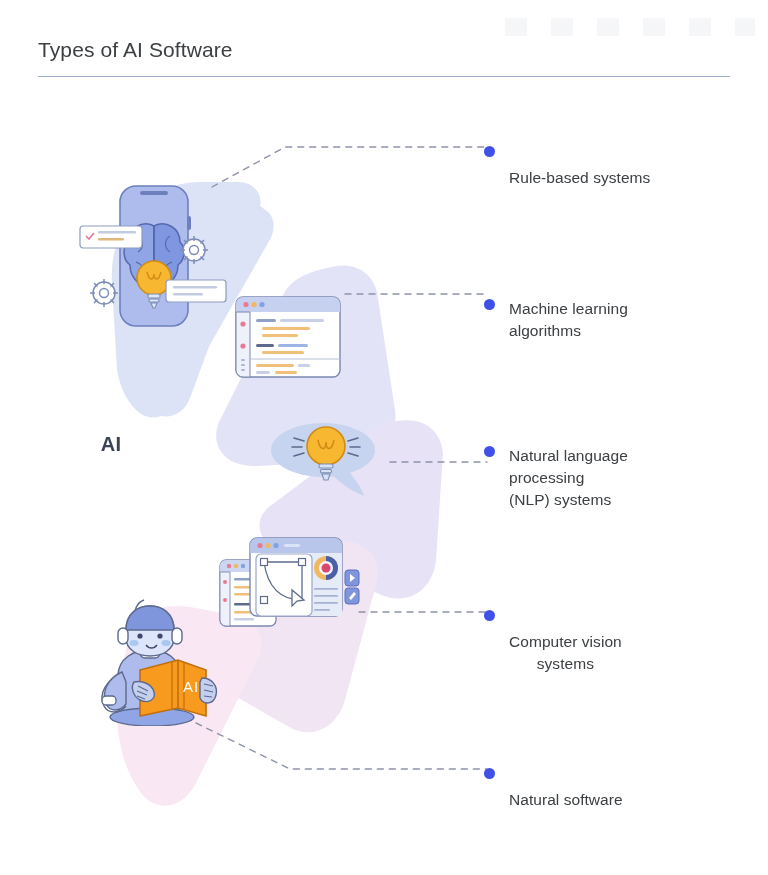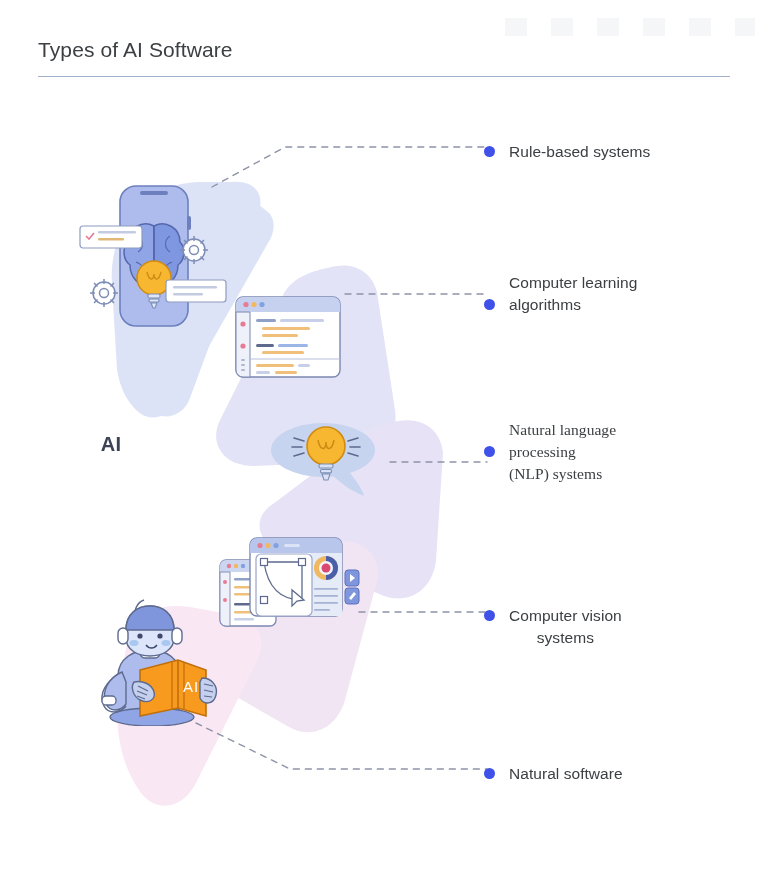--- a/index.html
+++ b/index.html
@@ -96,24 +96,25 @@
     background: #3f51e8;
     flex: 0 0 auto;
     margin-right: 14px;
   }
   .label-text {
     font-size: 15.5px;
     color: #3c4043;
     line-height: 1.42;
     white-space: pre-line;
     letter-spacing: 0.05px;
+    margin-top: 26px;
   }
   #label-0 { left: 484px; top: 141px; }
   #label-1 { left: 484px; top: 272px; }
-  #label-2 { left: 484px; top: 419px; font-family: Liberation Serif, serif; }
+  #label-2 { left: 484px; top: 419px; }
   #label-3 { left: 484px; top: 605px; text-align: center; }
   #label-4 { left: 484px; top: 763px; }
 
   
   #label-0 .label-dot { margin-top: 5px; }
   #label-1 .label-dot { margin-top: 27px; }
   #label-2 .label-dot { margin-top: 27px; }
   #label-3 .label-dot { margin-top: 5px; }
   #label-4 .label-dot { margin-top: 5px; }
 
@@ -418,21 +419,21 @@
   <div id="center-label">
     <span class="cl-line">AI</span>
   </div>
 
   <div class="label-item" id="label-0">
     <span class="label-dot"></span>
     <span class="label-text">Rule-based systems</span>
   </div>
   <div class="label-item" id="label-1">
     <span class="label-dot"></span>
-    <span class="label-text">Computer learning
+    <span class="label-text">Machine learning
 algorithms</span>
   </div>
   <div class="label-item" id="label-2">
     <span class="label-dot"></span>
     <span class="label-text">Natural language
 processing
 (NLP) systems</span>
   </div>
   <div class="label-item" id="label-3">
     <span class="label-dot"></span>

